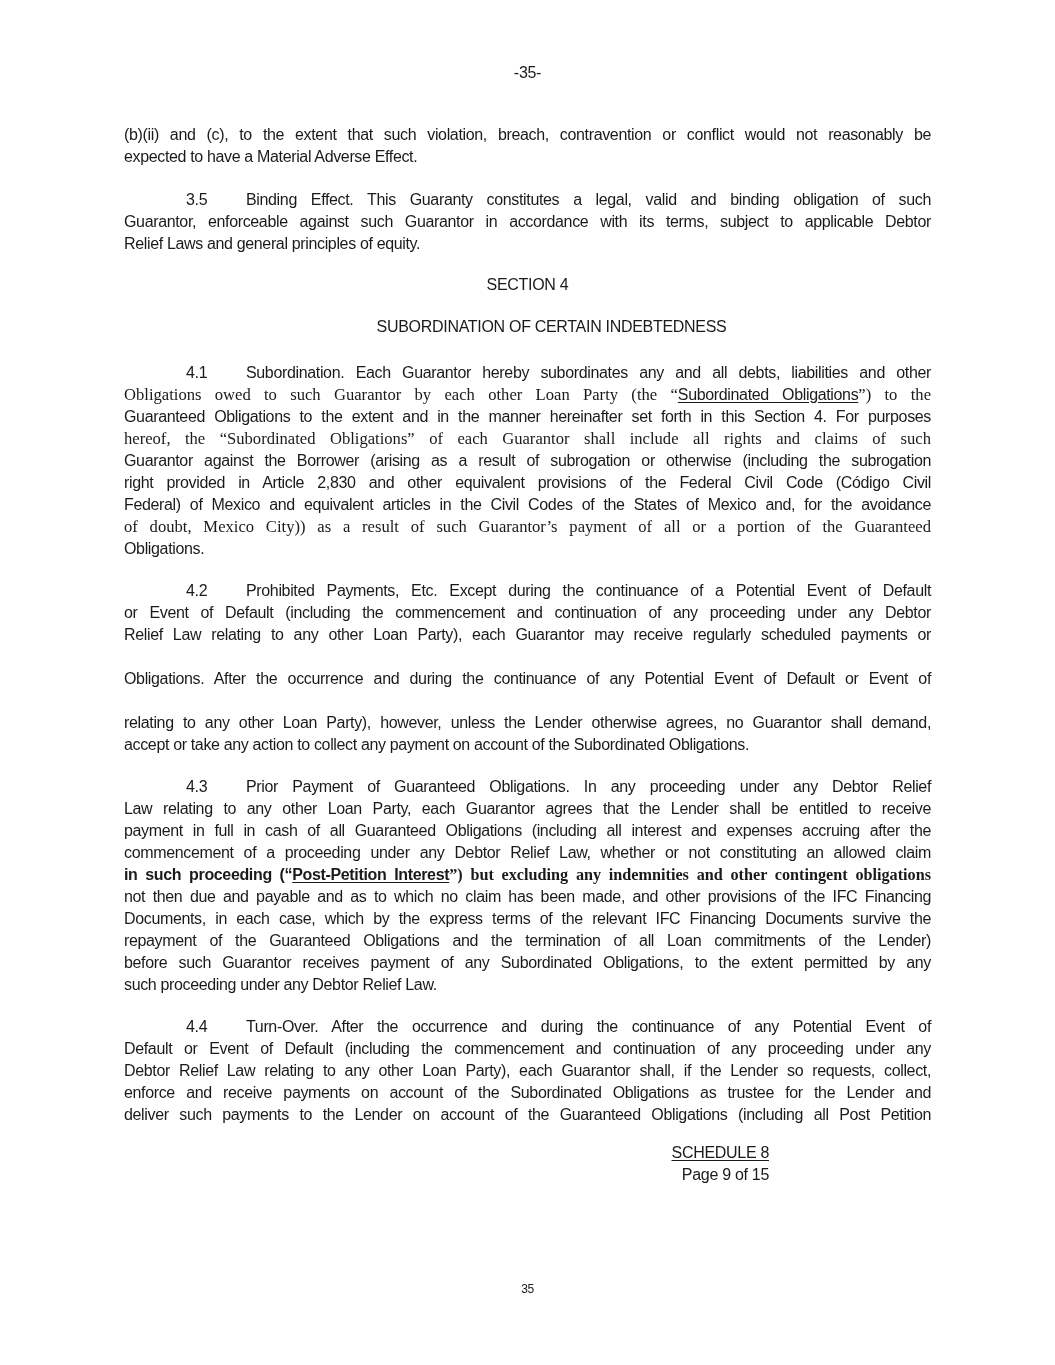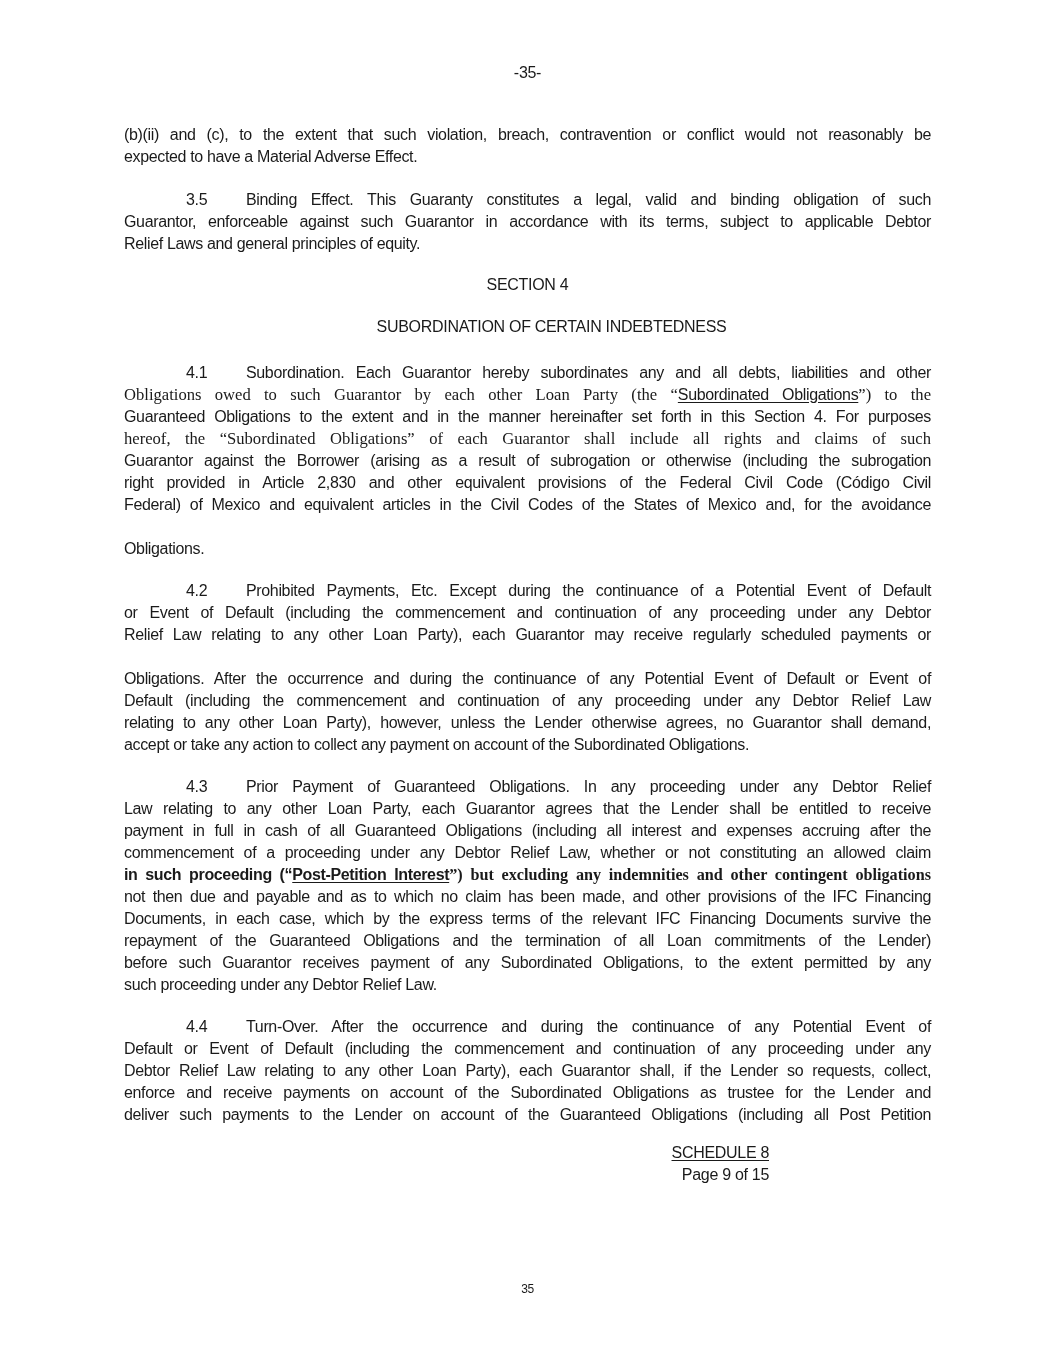--- a/index.html
+++ b/index.html
@@ -38,27 +38,27 @@
   <div class="center" style="top:276px;">SECTION 4</div>
   <div class="center" style="top:318px;padding-left:24px;">SUBORDINATION OF CERTAIN INDEBTEDNESS</div>
 
   <div class="line" style="top:362px;"><span class="num">4.1</span><span>Subordination.</span><span> Each Guarantor hereby subordinates any and all debts, liabilities and other</span></div>
   <div class="line ser" style="top:384px;"><span>Obligations owed to such Guarantor by each other Loan Party (the “</span><u class="sans" style="font-family:'Liberation Sans',sans-serif;font-size:16px;letter-spacing:-0.35px;">Subordinated Obligations</u><span>”) to the</span></div>
   <div class="line" style="top:406px;">Guaranteed Obligations to the extent and in the manner hereinafter set forth in this Section 4. For purposes</div>
   <div class="line ser" style="top:428px;">hereof, the “Subordinated Obligations” of each Guarantor shall include all rights and claims of such</div>
   <div class="line" style="top:450px;">Guarantor against the Borrower (arising as a result of subrogation or otherwise (including the subrogation</div>
   <div class="line" style="top:472px;">right provided in Article 2,830 and other equivalent provisions of the Federal Civil Code (Código Civil</div>
   <div class="line" style="top:494px;">Federal) of Mexico and equivalent articles in the Civil Codes of the States of Mexico and, for the avoidance</div>
+  <div class="line ser" style="top:516px;">of doubt, Mexico City)) as a result of such Guarantor’s payment of all or a portion of the Guaranteed</div>
   <div class="line last" style="top:538px;">Obligations.</div>
 
   <div class="line" style="top:580px;"><span class="num">4.2</span><span>Prohibited Payments, Etc.</span><span> Except during the continuance of a Potential Event of Default</span></div>
   <div class="line" style="top:602px;">or Event of Default (including the commencement and continuation of any proceeding under any Debtor</div>
   <div class="line" style="top:624px;">Relief Law relating to any other Loan Party), each Guarantor may receive regularly scheduled payments or</div>
   <div class="line" style="top:668px;">Obligations. After the occurrence and during the continuance of any Potential Event of Default or Event of</div>
-  <div class="line" style="top:690px;">Default (including the commencement and continuation of any proceeding under any Debtor Relief Law</div>
   <div class="line" style="top:712px;">relating to any other Loan Party), however, unless the Lender otherwise agrees, no Guarantor shall demand,</div>
   <div class="line last" style="top:734px;">accept or take any action to collect any payment on account of the Subordinated Obligations.</div>
 
   <div class="line" style="top:776px;"><span class="num">4.3</span><span>Prior Payment of Guaranteed Obligations.</span><span> In any proceeding under any Debtor Relief</span></div>
   <div class="line" style="top:798px;">Law relating to any other Loan Party, each Guarantor agrees that the Lender shall be entitled to receive</div>
   <div class="line" style="top:820px;">payment in full in cash of all Guaranteed Obligations (including all interest and expenses accruing after the</div>
   <div class="line" style="top:842px;">commencement of a proceeding under any Debtor Relief Law, whether or not constituting an allowed claim</div>
   <div class="line" style="top:864px;font-weight:bold;"><span>in such proceeding (“</span><u>Post-Petition Interest</u><span class="ser-in" style="font-size:16.2px;">”) but excluding any indemnities and other contingent obligations</span></div>
   <div class="line" style="top:886px;">not then due and payable and as to which no claim has been made, and other provisions of the IFC Financing</div>
   <div class="line" style="top:908px;">Documents, in each case, which by the express terms of the relevant IFC Financing Documents survive the</div>

